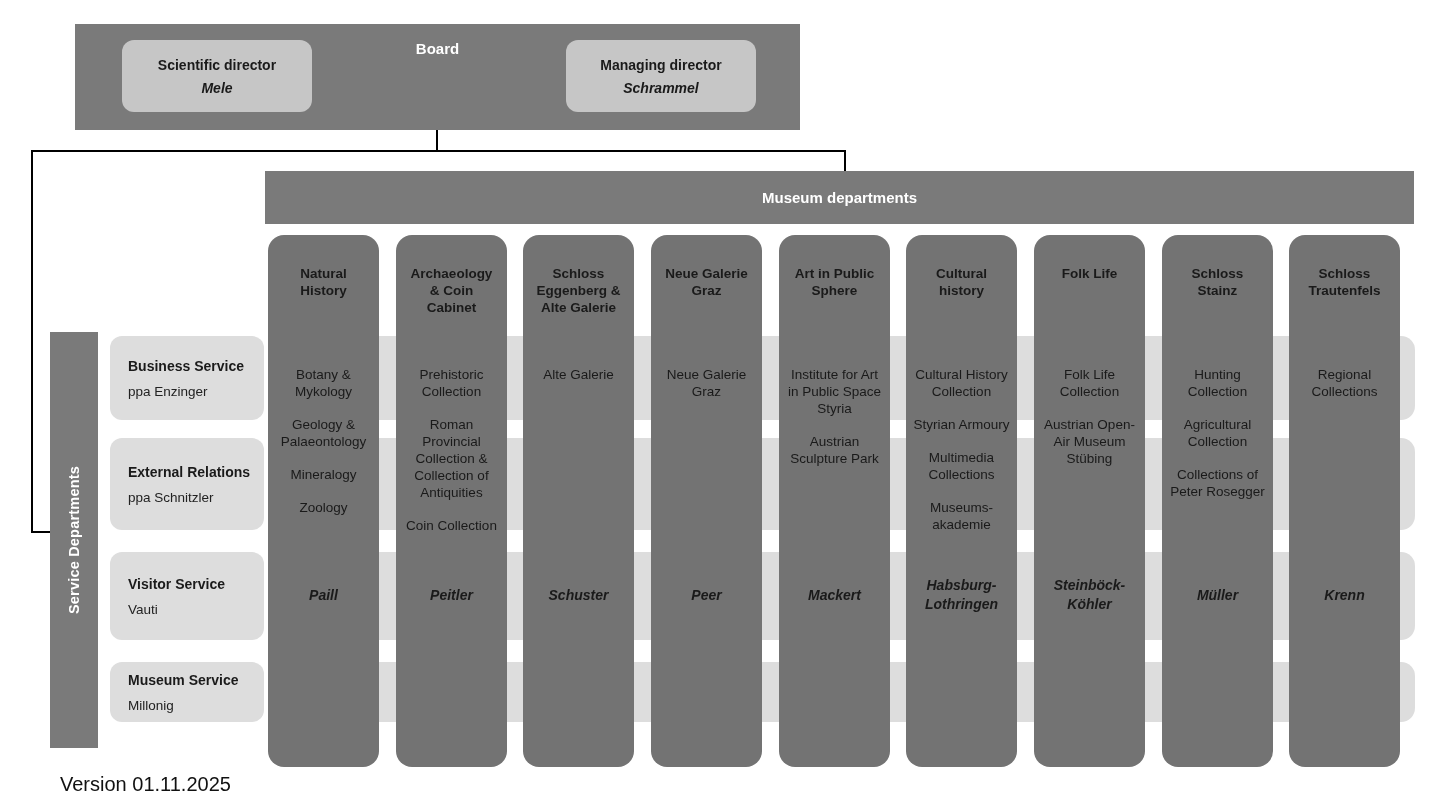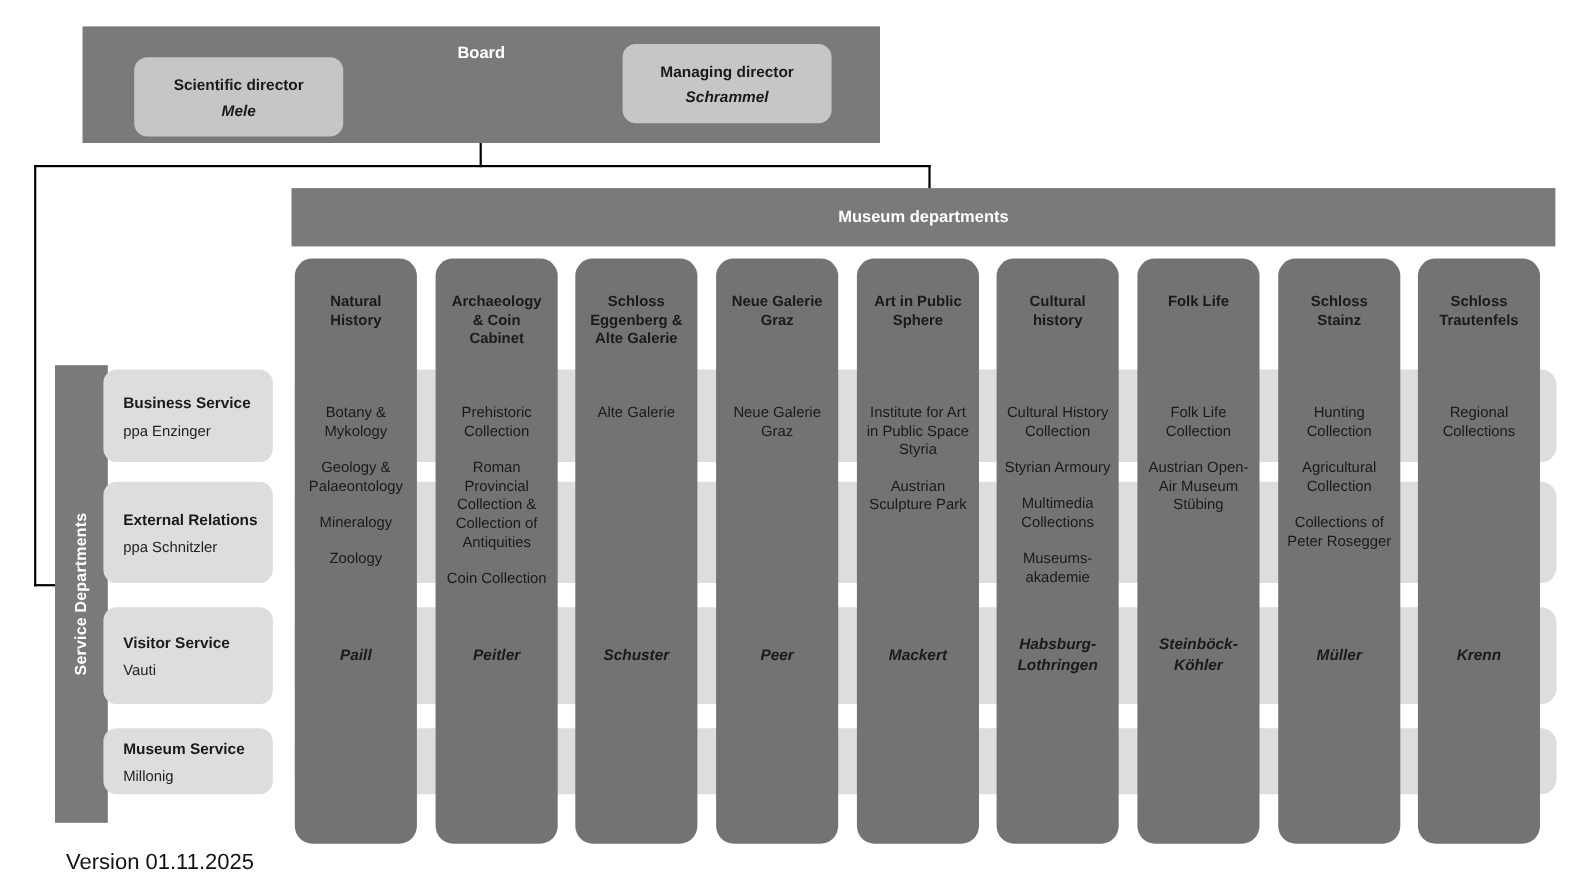--- a/index.html
+++ b/index.html
@@ -29,21 +29,21 @@
 
   
   .director-box {
     top: 40px; width: 190px; height: 72px;
     background: #c6c6c6; border-radius: 12px;
     display: flex; flex-direction: column; align-items: center; justify-content: center;
     gap: 7px;
   }
   .director-box .role { font-weight: bold; font-size: 14px; }
   .director-box .name { font-weight: bold; font-style: italic; font-size: 14px; }
-  .director-sci { left: 122px; margin-top: 12px; }
+  .director-sci { left: 122px; }
   .director-mgr { left: 566px; }
 
   
   .line { background: #000000; }
   .line-v1 { left: 436px; top: 130px; width: 2px;  height: 22px; }
   .line-h1 { left: 31px;  top: 150px; width: 815px; height: 2px; }
   .line-v2 { left: 31px;  top: 150px; width: 2px;  height: 383px; }
   .line-h2 { left: 31px;  top: 531px; width: 22px;  height: 2px; }
   .line-v3 { left: 844px; top: 150px; width: 2px;  height: 23px; }
 
@@ -57,21 +57,21 @@
     white-space: nowrap;
     color: #ffffff; font-weight: bold; font-size: 14.5px; letter-spacing: 0.2px;
   }
 
   
   .band {
     left: 268px; width: 1147px;
     background: #dddddd; border-radius: 14px; z-index: 1;
   }
   .row-label {
-    left: 94px; width: 154px;
+    left: 110px; width: 154px;
     background: #dddddd; border-radius: 12px; z-index: 1;
     display: flex; flex-direction: column; justify-content: center;
     padding-left: 18px; gap: 10px;
   }
   .row-label .lab { font-weight: bold; font-size: 14px; }
   .row-label .nam { font-size: 13.5px; color: #222; }
   .row-1 { top: 336px; height: 84px; }
   .row-2 { top: 438px; height: 92px; }
   .row-3 { top: 552px; height: 88px; }
   .row-4 { top: 662px; height: 60px; }

